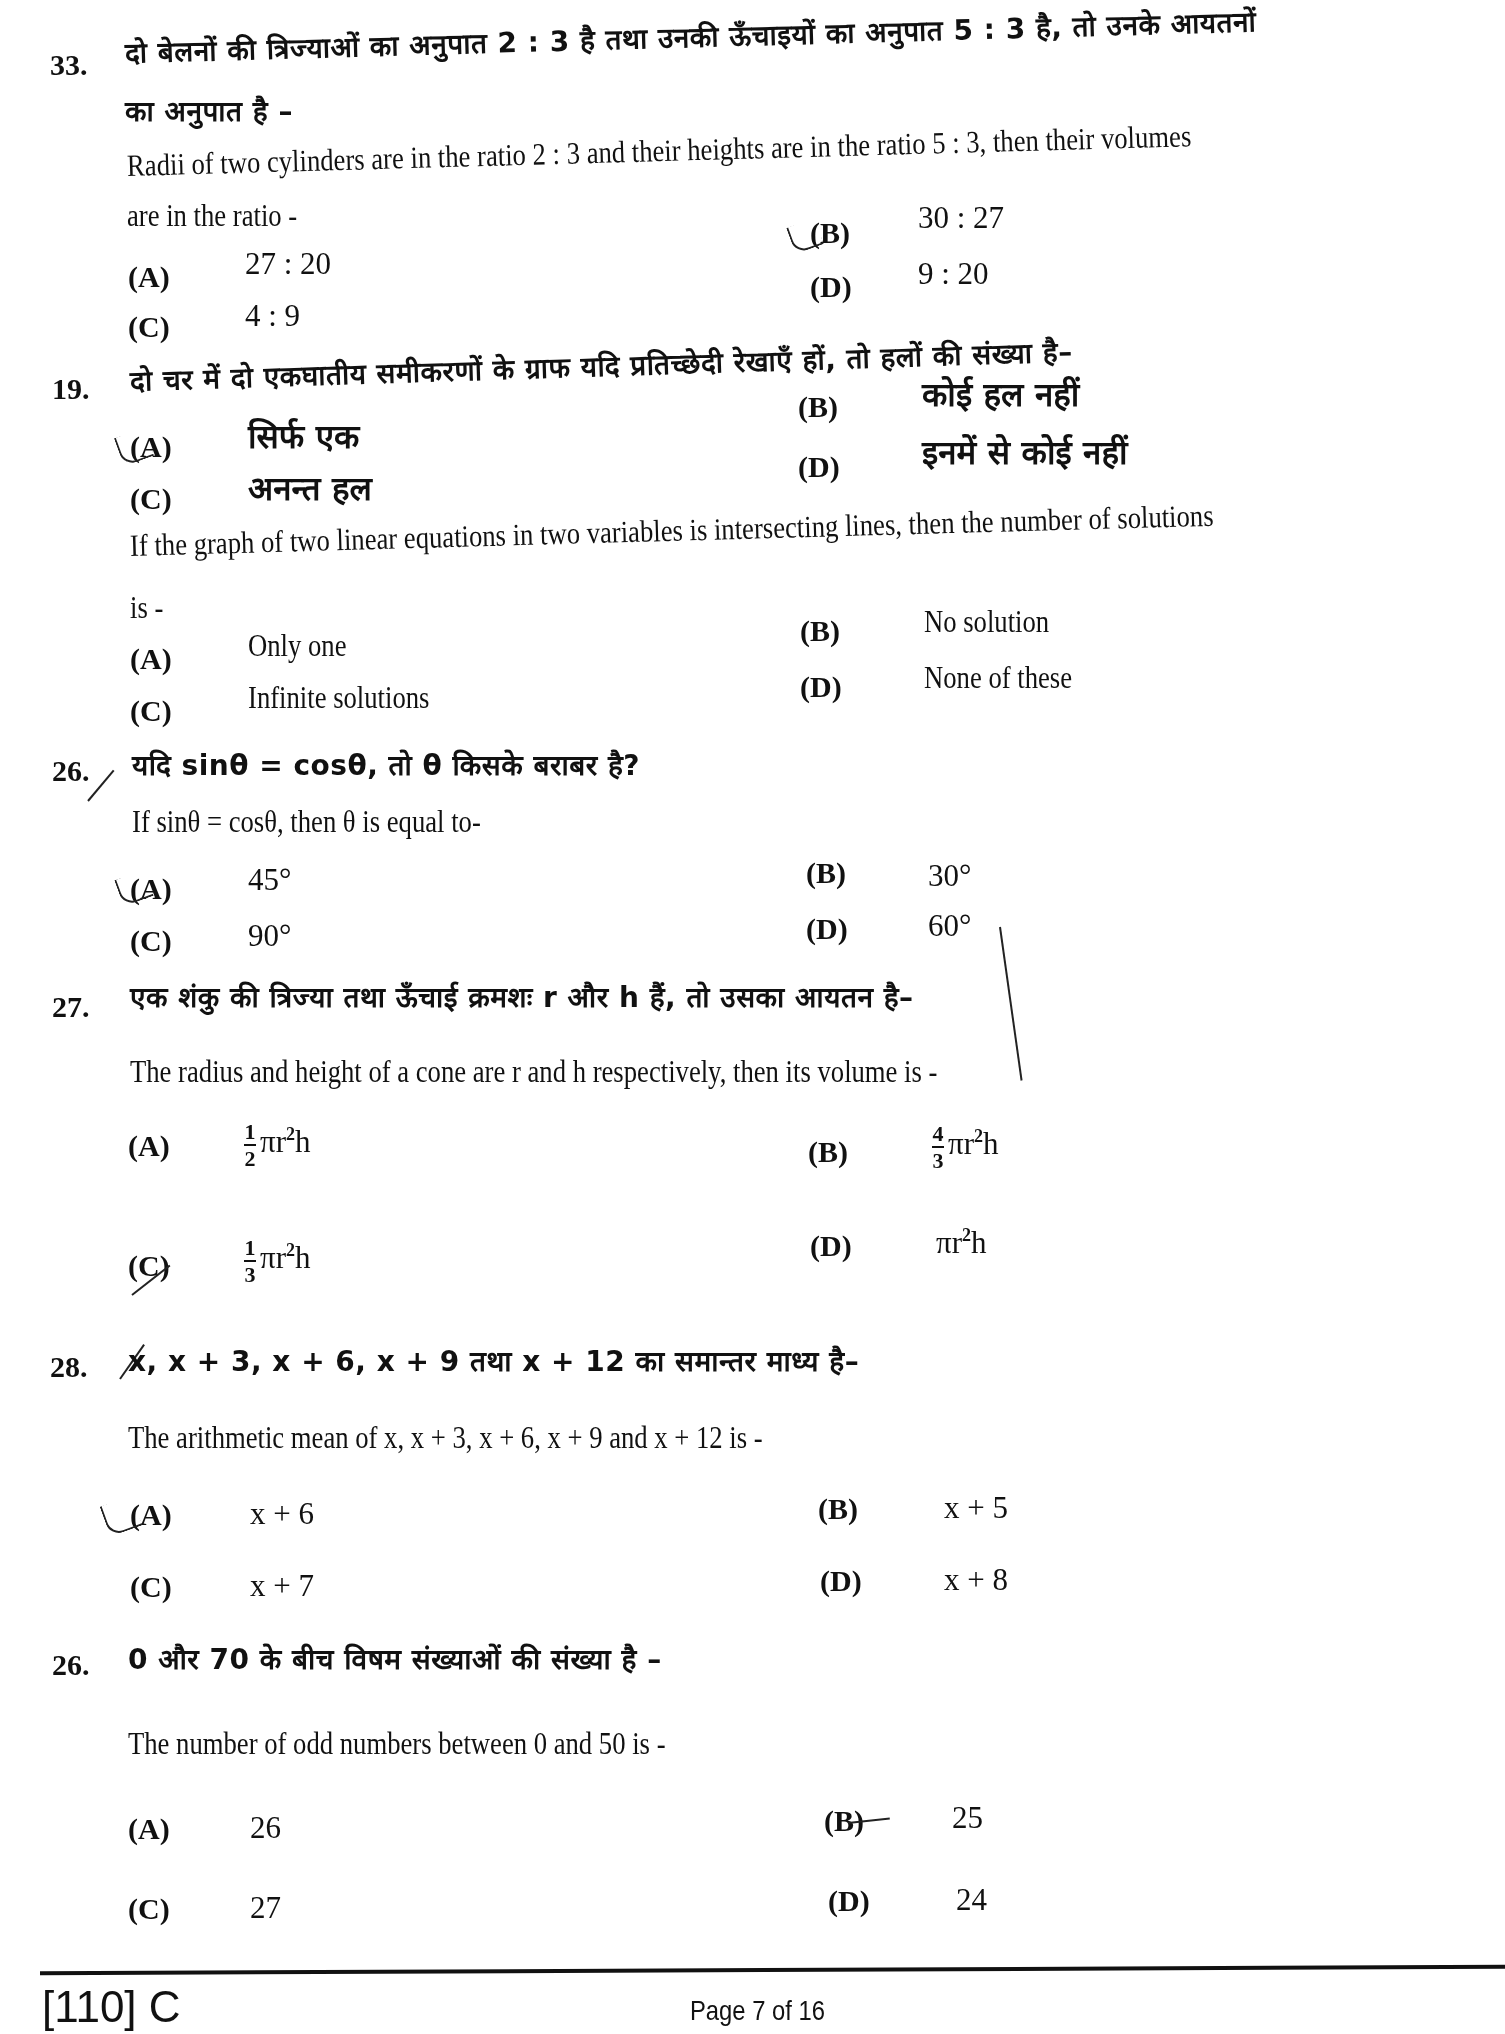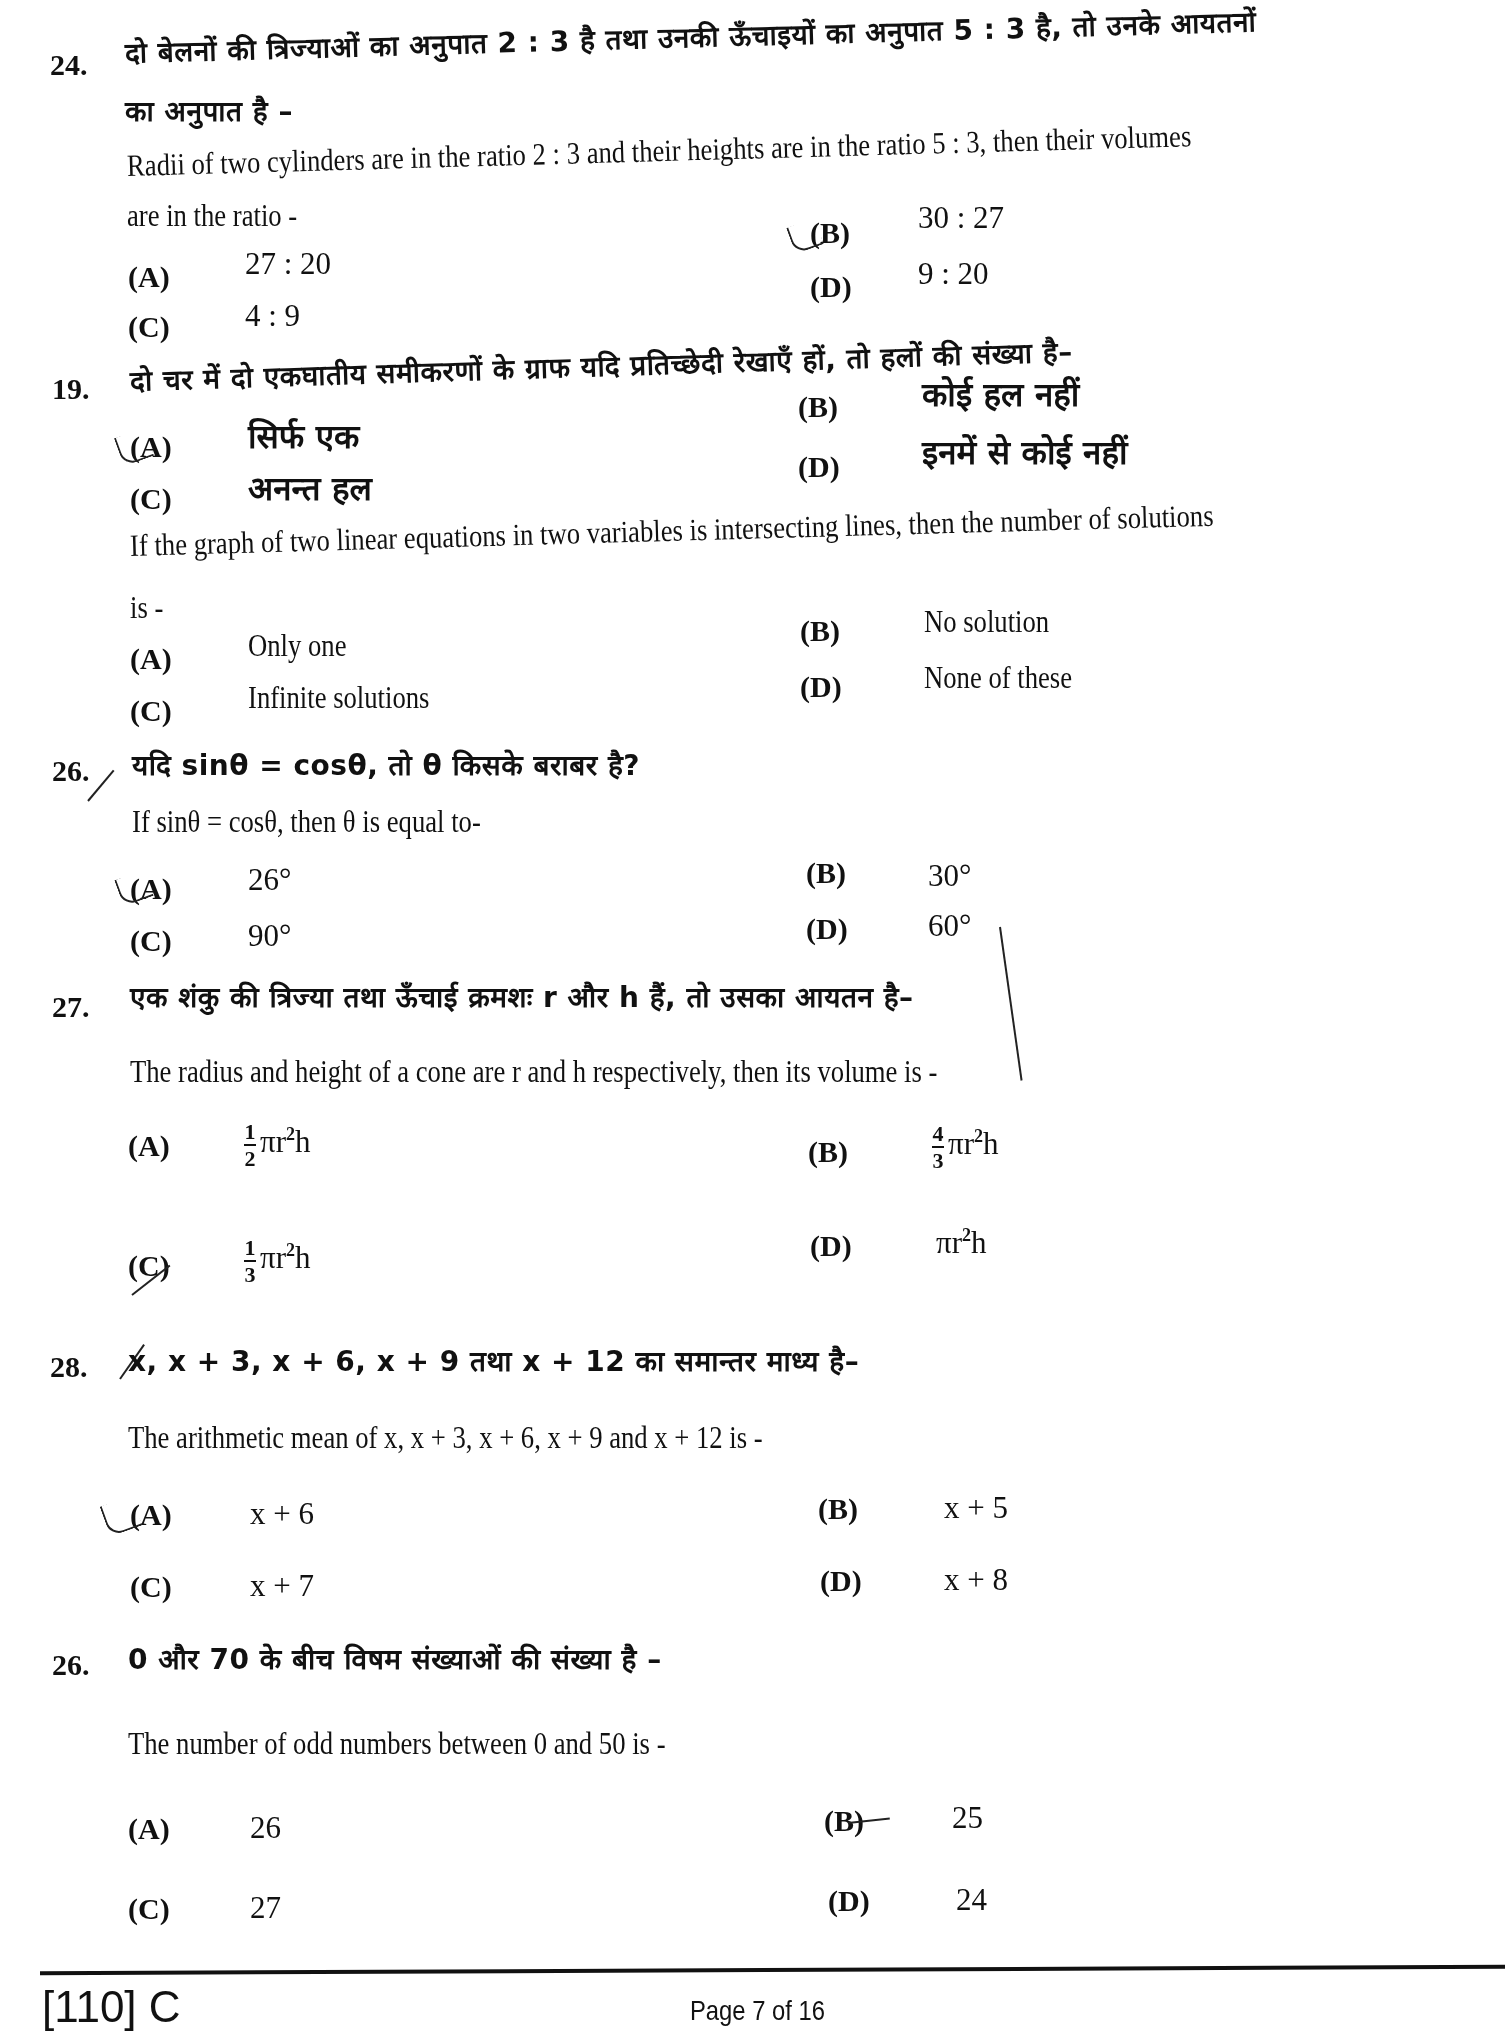--- a/index.html
+++ b/index.html
@@ -21,21 +21,21 @@
     .tick { position: absolute; height: 2px; background: #222; transform-origin: left center; }
     .rule { position: absolute; left: 40px; width: 1465px; height: 4px; background: #111; top: 1968px; transform: rotate(-0.25deg); }
     .footer-left { position: absolute; left: 42px; top: 1982px; font-family: "Liberation Sans", sans-serif; font-size: 44px; }
     .footer-center { position: absolute; left: 690px; top: 1995px; font-family: "Liberation Sans", sans-serif; font-size: 28px; transform: scaleX(0.85); transform-origin: left center; }
     .rot { transform-origin: left center; }
   </style>
 </head>
 <body>
 
 <div>
-  <span class="ln qnum" style="left:50px;top:50px;">24.</span>
+  <span class="ln qnum" style="left:50px;top:50px;">33.</span>
   <span class="ln hi rot" style="left:125px;top:40px;transform:rotate(-1.6deg);">दो बेलनों की त्रिज्याओं का अनुपात 2 : 3 है तथा उनकी ऊँचाइयों का अनुपात 5 : 3 है, तो उनके आयतनों</span>
   <span class="ln hi" style="left:125px;top:98px;">का अनुपात है –</span>
   <span class="ln en rot" style="left:127px;top:150px;transform:rotate(-1.6deg) scaleX(0.86);">Radii of two cylinders are in the ratio 2 : 3 and their heights are in the ratio 5 : 3, then their volumes</span>
   <span class="ln en" style="left:127px;top:200px;">are in the ratio -</span>
 
   <span class="ln opt" style="left:128px;top:262px;">(A)</span>
   <span class="ln val" style="left:245px;top:248px;">27 : 20</span>
   <span class="ln opt" style="left:810px;top:218px;">(B)</span>
   <span class="mark" style="left:790px;top:222px;width:28px;height:26px;"></span>
   <span class="ln val" style="left:918px;top:202px;">30 : 27</span>
@@ -73,21 +73,21 @@
 </div>
 
 <div>
   <span class="ln qnum" style="left:52px;top:756px;">26.</span>
   <span class="tick" style="left:88px;top:800px;width:40px;transform:rotate(-50deg);"></span>
   <span class="ln hi" style="left:132px;top:752px;">यदि sinθ = cosθ, तो θ किसके बराबर है?</span>
   <span class="ln en" style="left:132px;top:806px;">If sinθ = cosθ, then θ is equal to-</span>
 
   <span class="ln opt" style="left:130px;top:874px;">(A)</span>
   <span class="mark" style="left:118px;top:874px;width:30px;height:26px;"></span>
-  <span class="ln val" style="left:248px;top:864px;">26°</span>
+  <span class="ln val" style="left:248px;top:864px;">45°</span>
   <span class="ln opt" style="left:806px;top:858px;">(B)</span>
   <span class="ln val" style="left:928px;top:852px;margin-top:8px;">30°</span>
   <span class="ln opt" style="left:130px;top:926px;">(C)</span>
   <span class="ln val" style="left:248px;top:920px;">90°</span>
   <span class="ln opt" style="left:806px;top:914px;">(D)</span>
   <span class="ln val" style="left:928px;top:910px;">60°</span>
 </div>
 
 <div>
   <span class="ln qnum" style="left:52px;top:992px;">27.</span>

